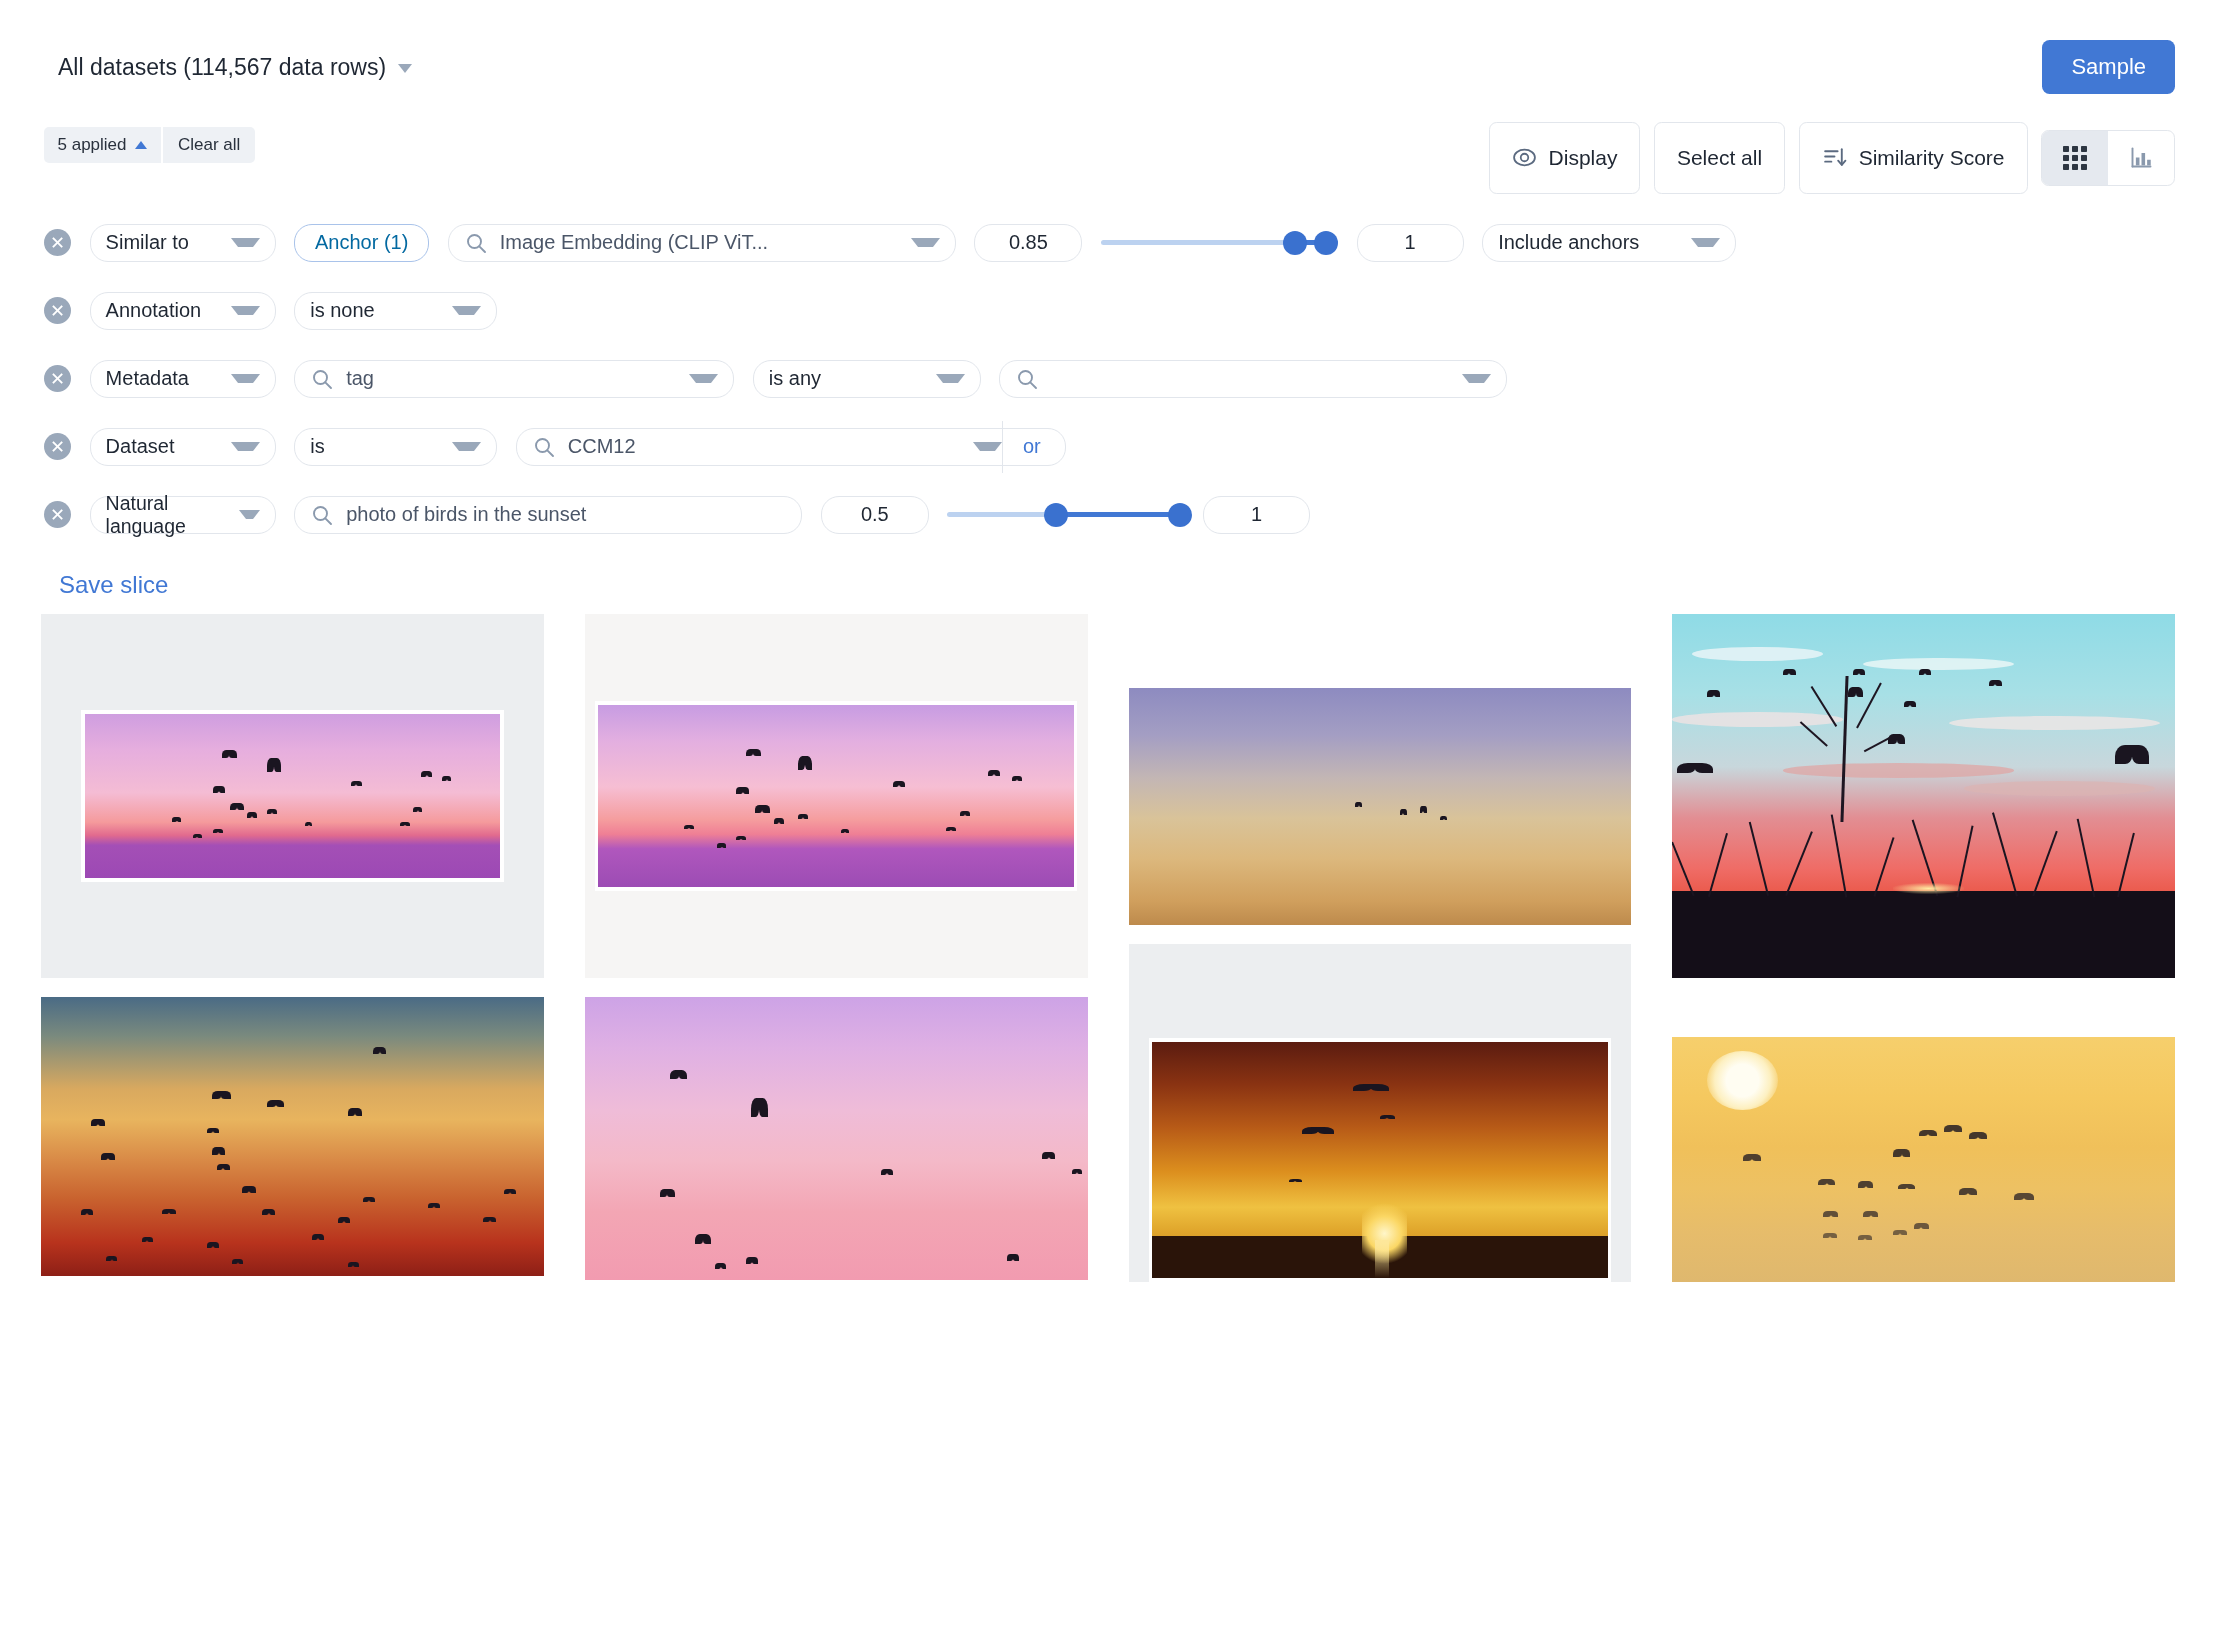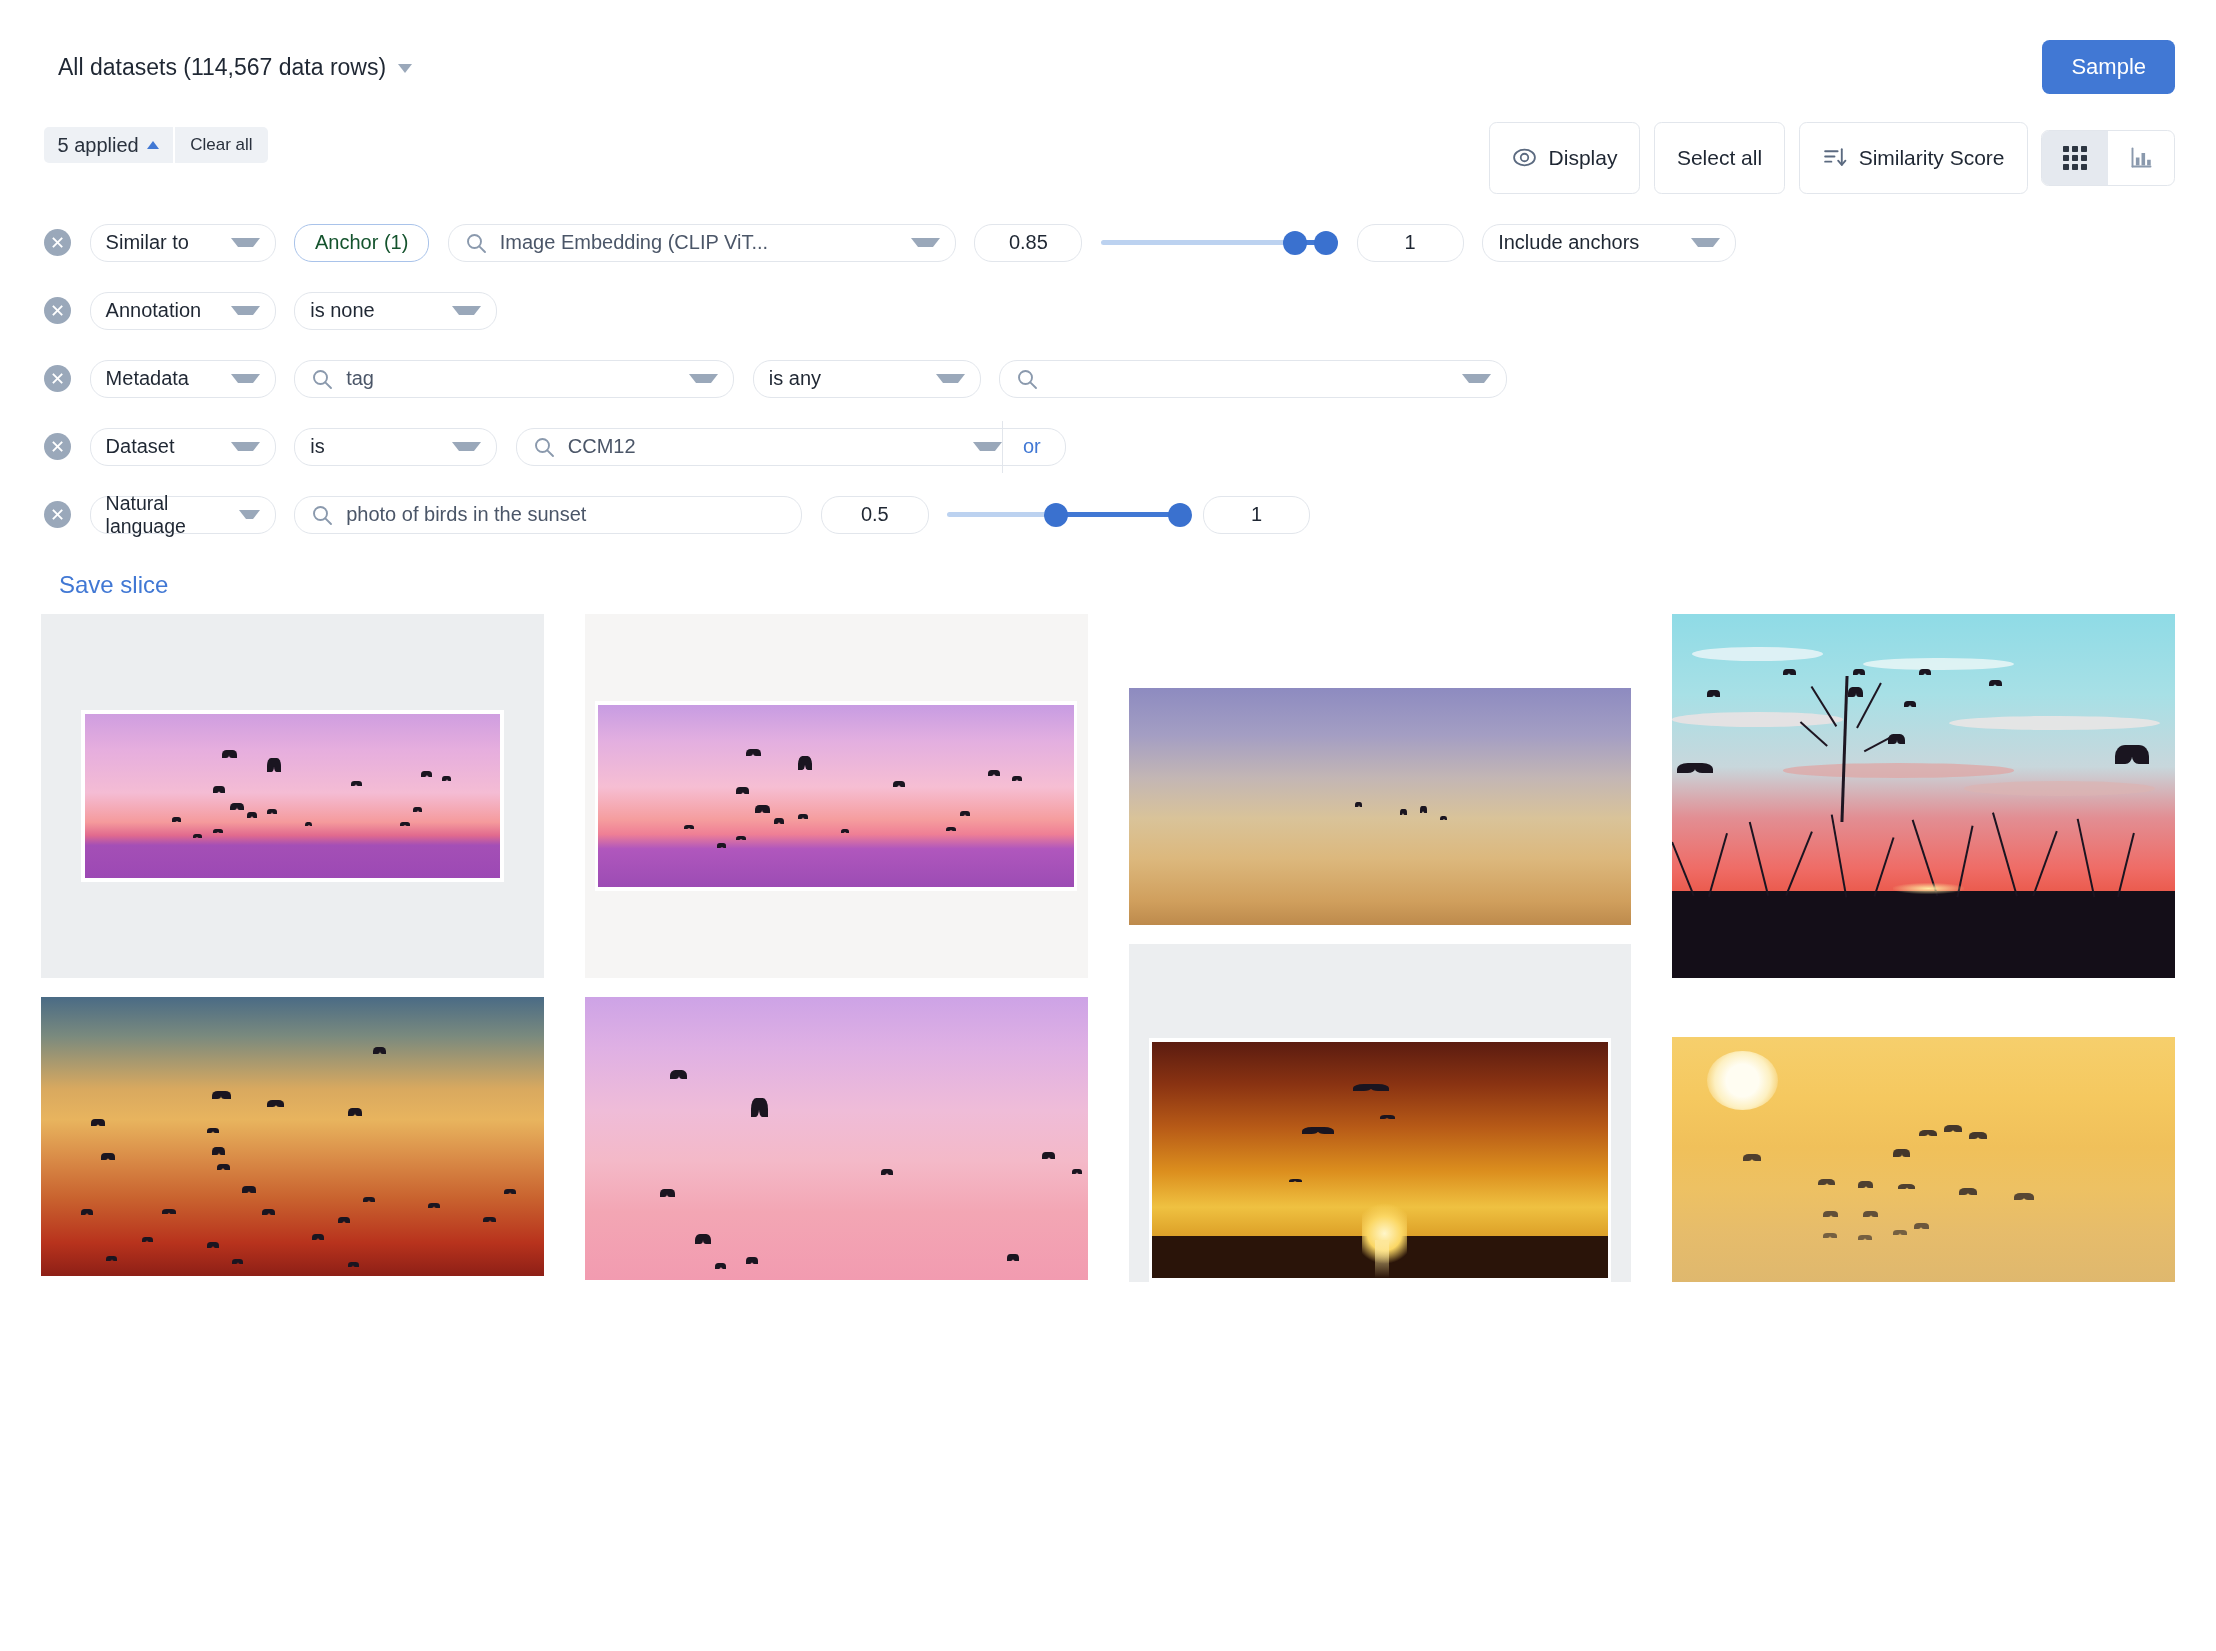--- a/index.html
+++ b/index.html
@@ -57,21 +57,21 @@
     border-right: 7.6px solid transparent;
     border-top: 9.3px solid #9aa8ba;
   }
   .applied-bar {
     display: flex; align-items: stretch; margin-top: 8.5px;
     height: 36px;
   }
   .applied-chip {
     background: #eef1f5; border-radius: 5px 0 0 5px;
     display: flex; align-items: center; gap: 8.5px;
-    padding: 0 13.5px; font-size: 20px; color: #29313d;
+    padding: 0 13.5px; font-size: 17px; color: #29313d;
     cursor: pointer;
   }
   .chev-up-blue {
     width: 0; height: 0;
     border-left: 6.8px solid transparent;
     border-right: 6.8px solid transparent;
     border-bottom: 8.5px solid #4178d4;
   }
   .clear-all {
     background: #eef1f5; border-radius: 0 5px 5px 0;
@@ -122,21 +122,21 @@
     font-family: "Liberation Sans", sans-serif;
   }
   .ctl .caret {
     margin-left: auto;
     width: 0; height: 0;
     border-left: 7.6px solid transparent;
     border-right: 7.6px solid transparent;
     border-top: 9.3px solid #9aa8ba;
     padding-left: 15px;
   }
-  .ctl.blue { border-color: #a9c3ea; color: #14532d; align-items: center; }
+  .ctl.blue { border-color: #a9c3ea; color: #0369a1; align-items: center; }
   .ctl .mag { margin-right: 12px; flex: 0 0 auto; }
   .ctl.num { justify-content: center; padding: 0 8.5px; }
   .or-seg {
     height: 52px; display: flex; align-items: center; padding: 0 20px;
     border-left: 1.3px solid #e2e6ec; color: #4178d4; font-size: 20px;
     cursor: pointer;
   }
   .slider {
     position: relative; height: 52px; display: flex; align-items: center;
     margin-left: 18.6px;

